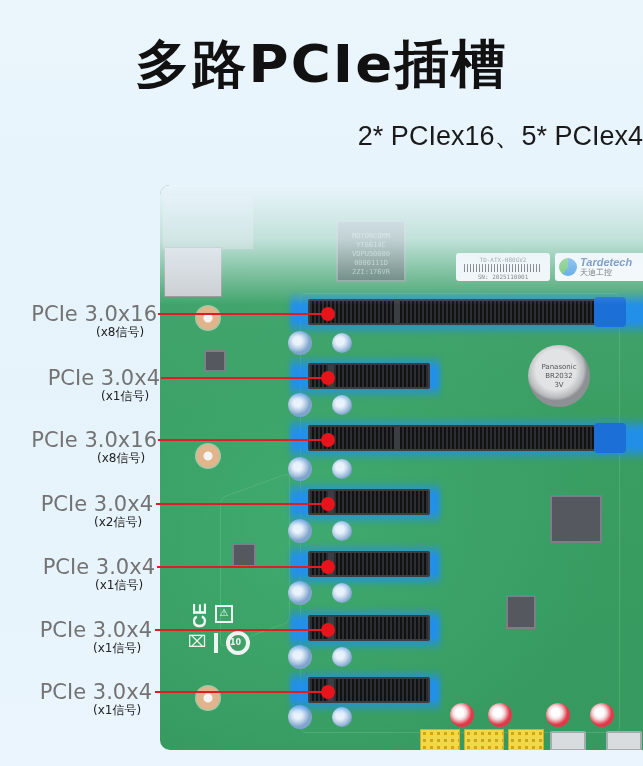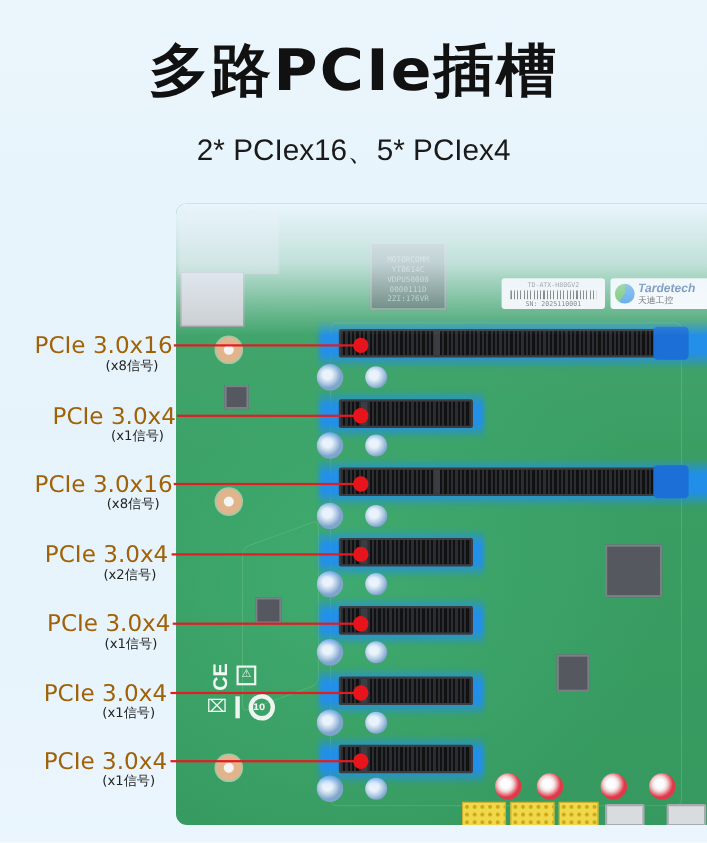--- a/index.html
+++ b/index.html
@@ -9,21 +9,21 @@
     font-family: "DejaVu Sans", sans-serif;
     position: relative;
   }
   .title {
     position: absolute; left: 0; top: 30px; width: 643px; text-align: center;
     font-family: "DejaVu Sans", sans-serif; font-weight: bold;
     font-size: 52px; letter-spacing: 2px; color: #111;
     transform: scaleX(1.05);
   }
   .subtitle {
-    position: absolute; left: 0; top: 118px; width: 643px; text-align: center;
+    position: absolute; left: 0; top: 118px; width: 643px; text-align: right;
     font-family: "Liberation Sans", sans-serif; font-size: 27px; color: #1a1a1a;
   }
   
   .board {
     position: absolute; left: 160px; top: 185px; width: 500px; height: 565px;
     border-radius: 10px 0 0 10px;
     background:
       radial-gradient(circle at 30% 60%, #3faa6f 0%, transparent 60%),
       linear-gradient(180deg, #4aa874 0%, #3a9e63 40%, #36995f 100%);
     overflow: hidden;
@@ -103,21 +103,21 @@
   .brand-en { font-family: "Liberation Sans", sans-serif; font-style: italic; font-weight: bold; font-size: 11px; color: #1e4f8f; line-height: 12px; }
   .brand-cn { font-size: 8px; color: #333; line-height: 10px; }
   .ce-mark { position: absolute; color: #f4f8f5; font-family: "Liberation Sans", sans-serif; font-size: 18px; font-weight: bold; transform: rotate(-90deg); }
   .mark-box { position: absolute; border: 2px solid #eef4ef; color: #eef4ef; font-size: 10px; text-align: center; }
   .recycle { position: absolute; width: 24px; height: 24px; border-radius: 50%; border: 4px solid #eef4ef; color: #eef4ef; font-size: 8px; line-height: 16px; font-weight: bold; }
 
   
   .callout { position: absolute; left: 0; height: 50px; width: 340px; }
   .callout-main {
     position: absolute; right: 0; top: 0; font-family: "DejaVu Sans", sans-serif;
-    font-size: 21px; color: #a16207; white-space: nowrap; line-height: 24px;
+    font-size: 21px; color: #737373; white-space: nowrap; line-height: 24px;
   }
   .callout-sub {
     position: absolute; top: 23px; font-size: 12px; color: #222; white-space: nowrap; line-height: 14px;
   }
   .leader {
     position: absolute; height: 2px; background: #e21c24;
   }
   .leader-dot {
     position: absolute; width: 14px; height: 14px; border-radius: 50%; background: #e8141c;
   }
@@ -164,20 +164,25 @@
   <div class="chip small" style="left:72px;top:358px;width:24px;height:24px;"></div>
   <div class="chip small" style="left:390px;top:310px;width:52px;height:48px;"></div>
   <div class="chip small" style="left:346px;top:410px;width:30px;height:34px;"></div>
 
   <div class="ce-mark" style="left:28px;top:420px;">CE</div>
   <div class="mark-box" style="left:55px;top:420px;width:18px;height:18px;">⚠</div>
   <div class="mark-box" style="left:28px;top:447px;width:18px;height:22px;border:none;font-size:16px;line-height:20px;">⌧</div>
   <div style="position:absolute;left:54px;top:448px;width:4px;height:20px;background:#eef4ef;"></div>
   <div class="recycle" style="left:66px;top:446px;">10</div>
 
+  <div class="battery">
+    <div>Panasonic</div>
+    <div>BR2032</div>
+    <div>3V</div>
+  </div>
 
   <div class="cap" style="left:128px;top:146px;"></div>
   <div class="cap" style="left:172px;top:148px;width:20px;height:20px;"></div>
   <div class="cap" style="left:128px;top:208px;"></div>
   <div class="cap" style="left:172px;top:210px;width:20px;height:20px;"></div>
   <div class="cap" style="left:128px;top:272px;"></div>
   <div class="cap" style="left:172px;top:274px;width:20px;height:20px;"></div>
   <div class="cap" style="left:128px;top:334px;"></div>
   <div class="cap" style="left:172px;top:336px;width:20px;height:20px;"></div>
   <div class="cap" style="left:128px;top:396px;"></div>

